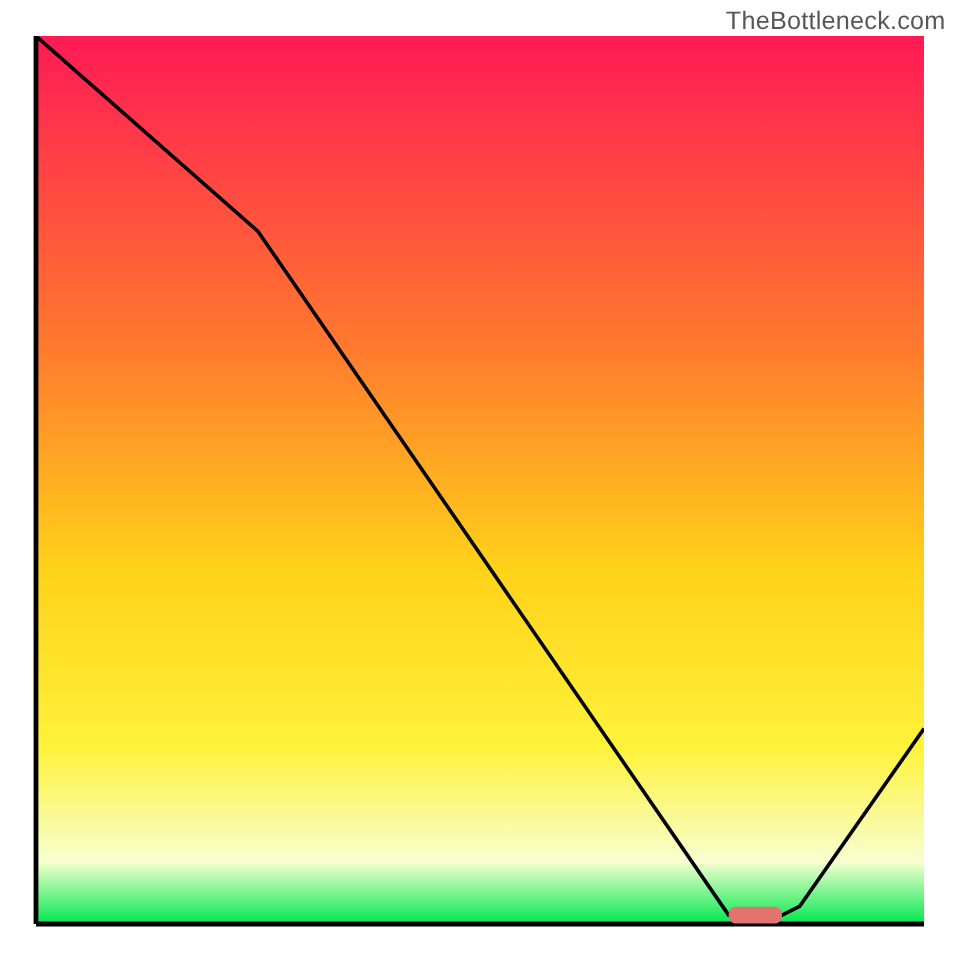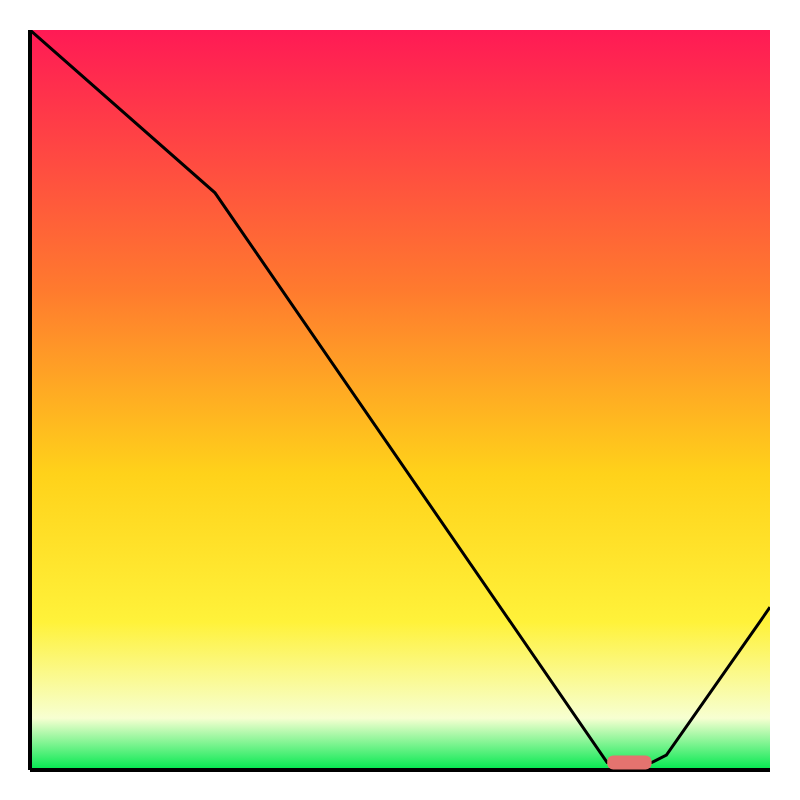--- a/index.html
+++ b/index.html
@@ -30,20 +30,21 @@
     left: 0;
     top: 0;
     width: 800px;
     height: 800px;
   }
 </style>
 </head>
 <body>
 
 <div class="container">
+  <div class="watermark">TheBottleneck.com</div>
 
   <svg class="chart" viewBox="0 0 800 800">
     <defs>
       <linearGradient id="bg-grad" x1="0" y1="0" x2="0" y2="1">
         <stop id="g0" offset="0%" stop-color="#ff1a55"></stop>
         <stop id="g1" offset="35%" stop-color="#ff7a2e"></stop>
         <stop id="g2" offset="60%" stop-color="#ffd21a"></stop>
         <stop id="g3" offset="80%" stop-color="#fff23a"></stop>
         <stop id="g4" offset="93%" stop-color="#f7ffd1"></stop>
         <stop id="g5" offset="100%" stop-color="#00e84e"></stop>

